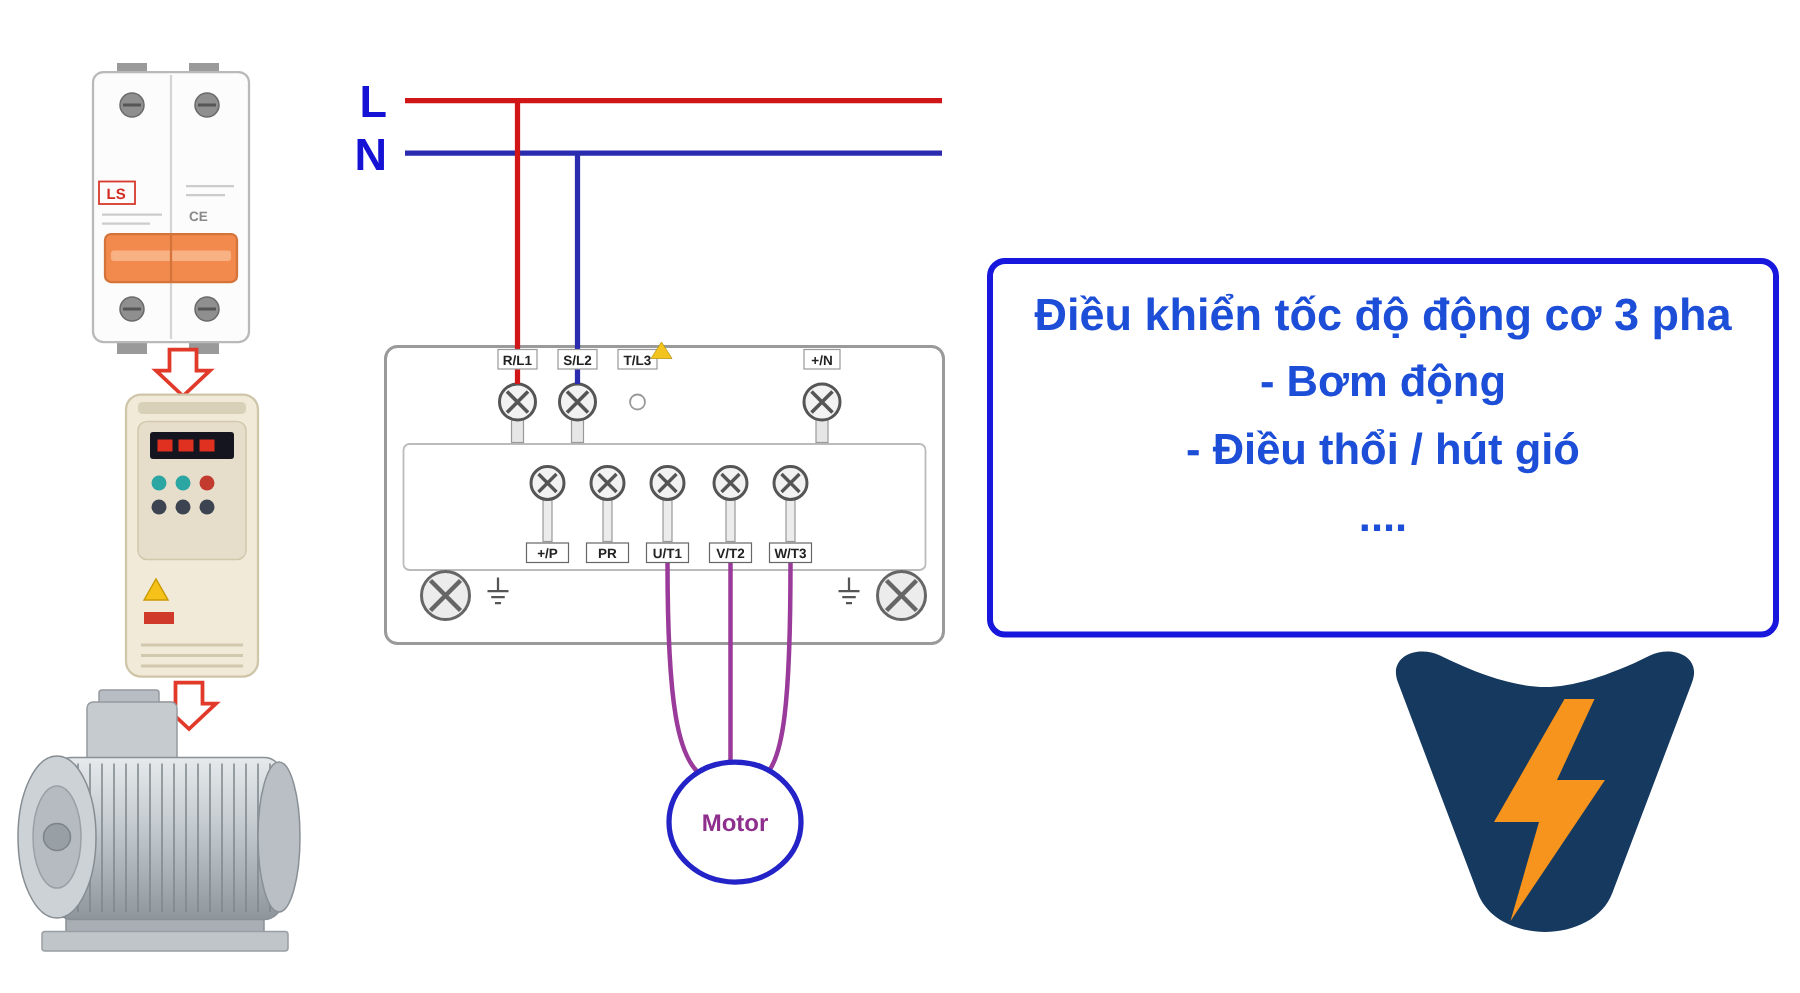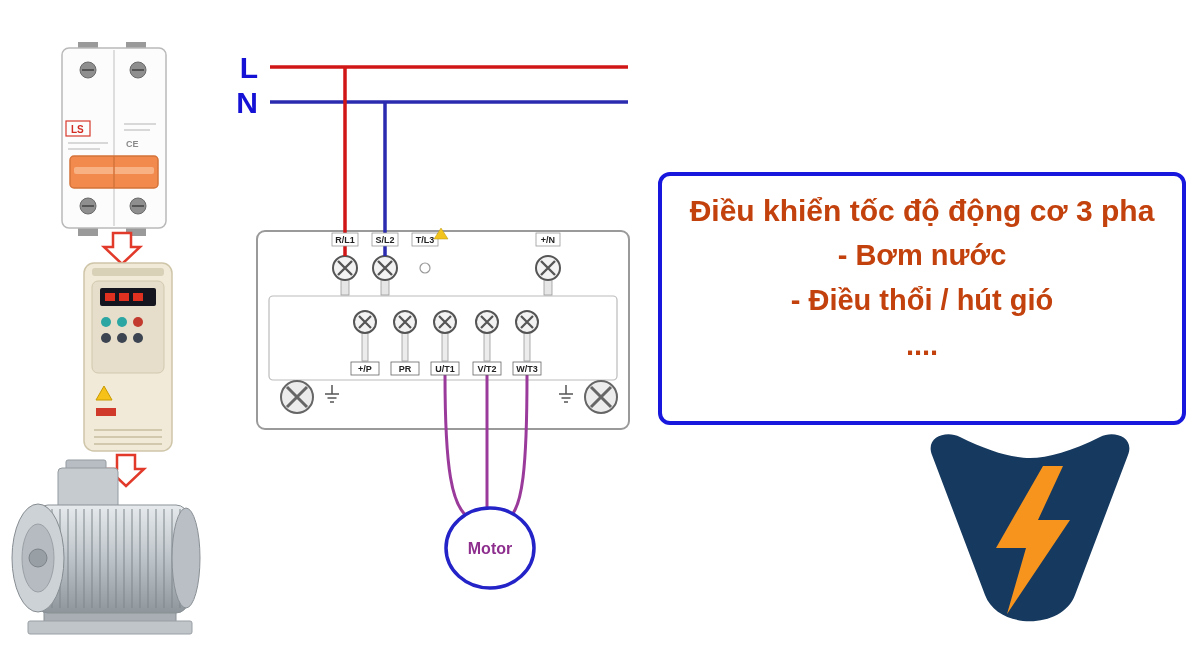--- a/index.html
+++ b/index.html
@@ -8,21 +8,21 @@
   .page svg{position:absolute;left:0;top:0;}
   svg text{font-family:"Liberation Sans",sans-serif;}
   .t-label{font-size:9px;font-weight:bold;fill:#222;text-anchor:middle;}
   .ln-label{font-size:30px;font-weight:bold;fill:#1512d6;text-anchor:end;}
   .motor-label{font-size:16px;font-weight:bold;fill:#8e2f8e;text-anchor:middle;}
   .brand{font-size:10px;font-weight:bold;fill:#d22b22;}
   .ce{font-size:9px;font-weight:bold;fill:#8a8a8a;}
   .infobox{position:absolute;left:658px;top:172px;width:528px;height:253px;
            border:4px solid #1717dd;border-radius:12px;box-sizing:border-box;
            background:#ffffff;text-align:center;padding-top:12px;}
-  .info-line{color:#c2410c;font-size:29px;font-weight:600;line-height:45px;white-space:nowrap;}
+  .info-line{color:#1d4ed8;font-size:29px;font-weight:600;line-height:45px;white-space:nowrap;}
   .info-line.title{font-size:30px;}
 </style>
 </head>
 <body>
 
 <div class="page">
 
 <svg width="1200" height="662" viewBox="0 0 1200 662">
   <defs>
     <linearGradient id="motorGrad" x1="0" y1="0" x2="0" y2="1">
@@ -204,18 +204,18 @@
   <text x="258" y="113" class="ln-label">N</text>
 
   <g>
     <path d="M932,455 C925,437 946,430 960,437 C988,451 1012,458 1030,458 C1048,458 1072,451 1100,437 C1114,430 1135,437 1128,455 L1075,595 C1062,630 998,630 985,595 Z" fill="#16395f"></path>
     <polygon points="1043,466 996,548 1026,548 1007,614 1070,520 1038,520 1063,466" fill="#f7941d"></polygon>
   </g>
 </svg>
 
 <div class="infobox">
   <div class="info-line title">Điều khiển tốc độ động cơ 3 pha</div>
-  <div class="info-line">- Bơm nước</div>
+  <div class="info-line">- Bơm động</div>
   <div class="info-line">- Điều thổi / hút gió</div>
   <div class="info-line">....</div>
 </div>
 
 </div>
 
 </body></html>

